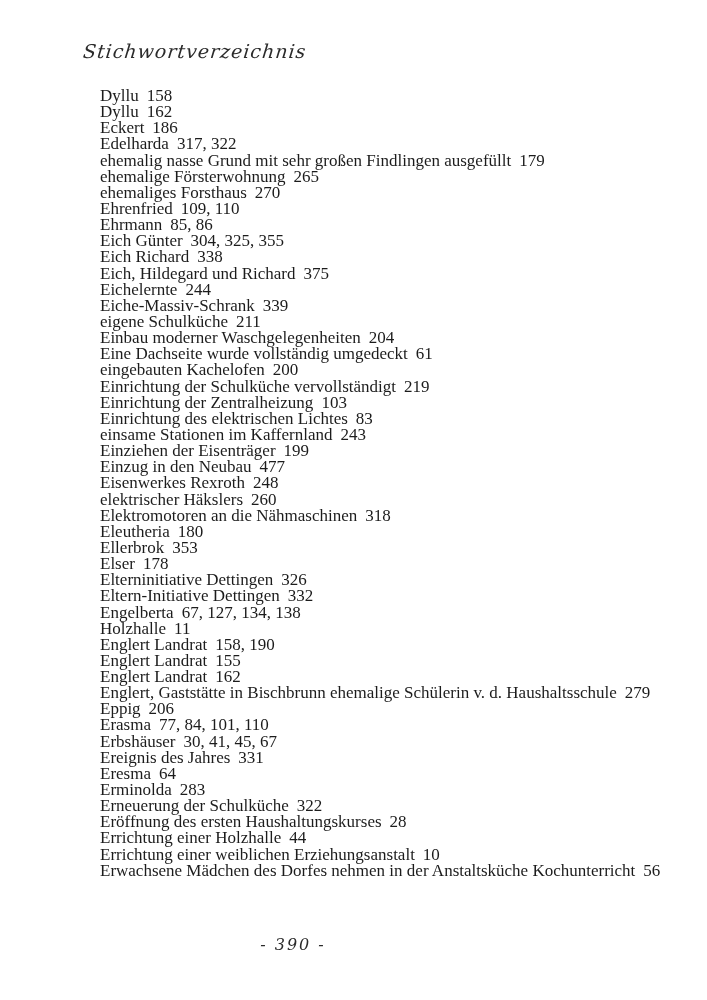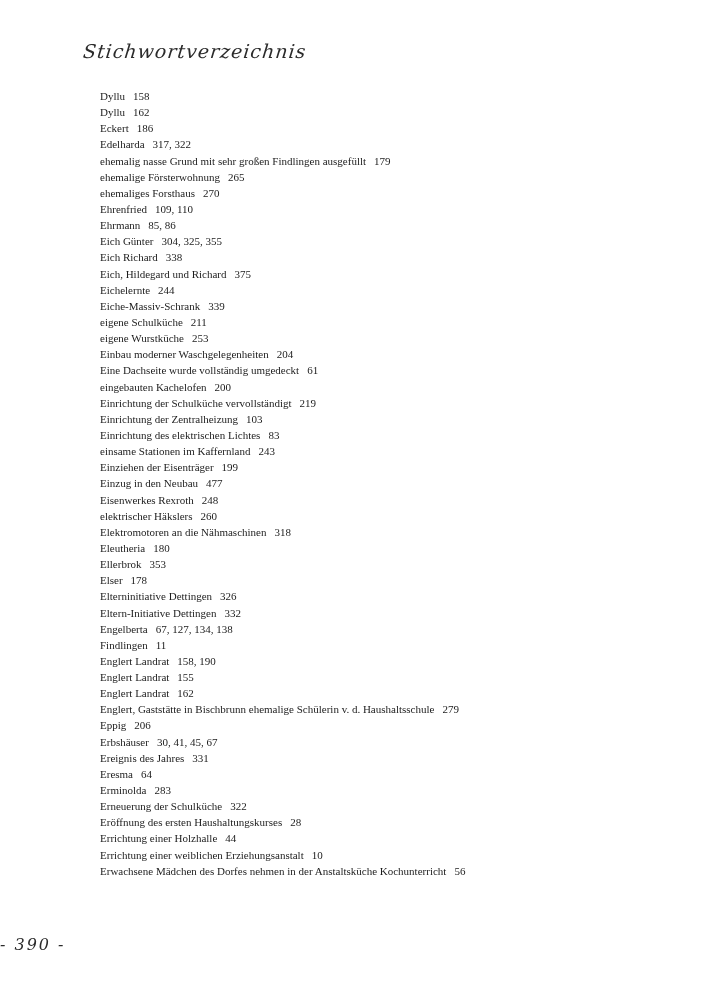--- a/index.html
+++ b/index.html
@@ -26,37 +26,37 @@
     color: #2b2b2b;
     transform: skewX(-6deg);
     transform-origin: left bottom;
   }
   .entries {
     position: absolute;
     left: 100px;
     top: 88px;
     width: 600px;
     font-family: "Liberation Serif", serif;
-    font-size: 11px;
+    font-size: 17px;
     color: #1c1c1c;
   }
   .entry {
     height: 16.15px;
     line-height: 16.15px;
     white-space: nowrap;
   }
   .entry .pages {
     margin-left: 8px;
   }
   .page-number {
     position: absolute;
     left: 0;
     top: 935px;
     width: 586px;
-    text-align: left;
+    text-align: center;
     font-family: "DejaVu Serif", serif;
     font-style: italic;
     font-size: 16px;
     letter-spacing: 2px;
     color: #2b2b2b;
   }
 </style>
 </head>
 <body>
 
@@ -87,21 +87,20 @@
   <div class="entry"><span class="term">Eich Richard</span><span class="pages">338</span></div>
 
   <div class="entry"><span class="term">Eich, Hildegard und Richard</span><span class="pages">375</span></div>
 
   <div class="entry"><span class="term">Eichelernte</span><span class="pages">244</span></div>
 
   <div class="entry"><span class="term">Eiche-Massiv-Schrank</span><span class="pages">339</span></div>
 
   <div class="entry"><span class="term">eigene Schulküche</span><span class="pages">211</span></div>
 
-  <div class="entry"><span class="term">eigene Wurstküche</span><span class="pages">253</span></div>
 
 
   <div class="entry"><span class="term">Einbau moderner Waschgelegenheiten</span><span class="pages">204</span></div>
 
   <div class="entry"><span class="term">Eine Dachseite wurde vollständig umgedeckt</span><span class="pages">61</span></div>
 
   <div class="entry"><span class="term">eingebauten Kachelofen</span><span class="pages">200</span></div>
 
   <div class="entry"><span class="term">Einrichtung der Schulküche vervollständigt</span><span class="pages">219</span></div>
 
@@ -126,32 +125,33 @@
   <div class="entry"><span class="term">Ellerbrok</span><span class="pages">353</span></div>
 
   <div class="entry"><span class="term">Elser</span><span class="pages">178</span></div>
 
   <div class="entry"><span class="term">Elterninitiative Dettingen</span><span class="pages">326</span></div>
 
   <div class="entry"><span class="term">Eltern-Initiative Dettingen</span><span class="pages">332</span></div>
 
   <div class="entry"><span class="term">Engelberta</span><span class="pages">67, 127, 134, 138</span></div>
 
-  <div class="entry"><span class="term">Findlingen</span><span class="pages">11</span></div>
+  <div class="entry"><span class="term">Holzhalle</span><span class="pages">11</span></div>
 
   <div class="entry"><span class="term">Englert Landrat</span><span class="pages">158, 190</span></div>
 
   <div class="entry"><span class="term">Englert Landrat</span><span class="pages">155</span></div>
 
   <div class="entry"><span class="term">Englert Landrat</span><span class="pages">162</span></div>
 
   <div class="entry"><span class="term">Englert, Gaststätte in Bischbrunn ehemalige Schülerin v. d. Haushaltsschule</span><span class="pages">279</span></div>
 
   <div class="entry"><span class="term">Eppig</span><span class="pages">206</span></div>
 
+  <div class="entry"><span class="term">Erasma</span><span class="pages">77, 84, 101, 110</span></div>
 
   <div class="entry"><span class="term">Erbshäuser</span><span class="pages">30, 41, 45, 67</span></div>
 
   <div class="entry"><span class="term">Ereignis des Jahres</span><span class="pages">331</span></div>
 
   <div class="entry"><span class="term">Eresma</span><span class="pages">64</span></div>
 
   <div class="entry"><span class="term">Erminolda</span><span class="pages">283</span></div>
 
 

